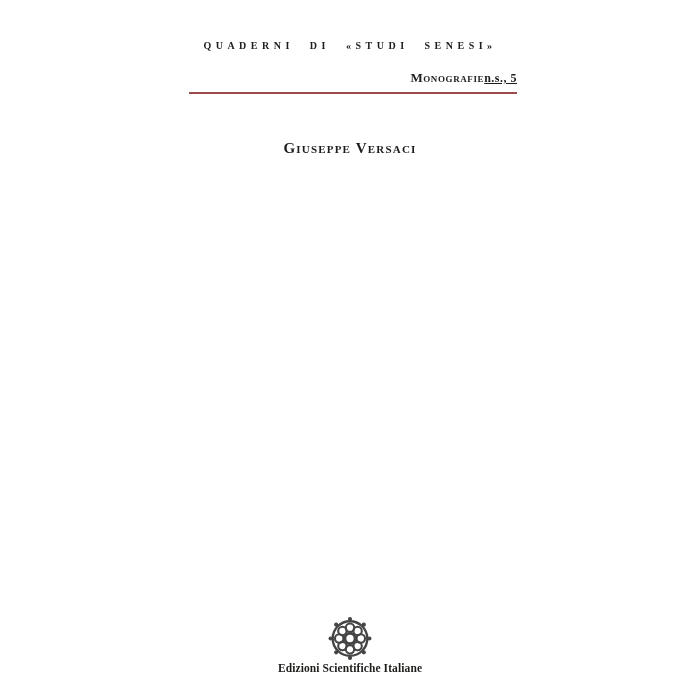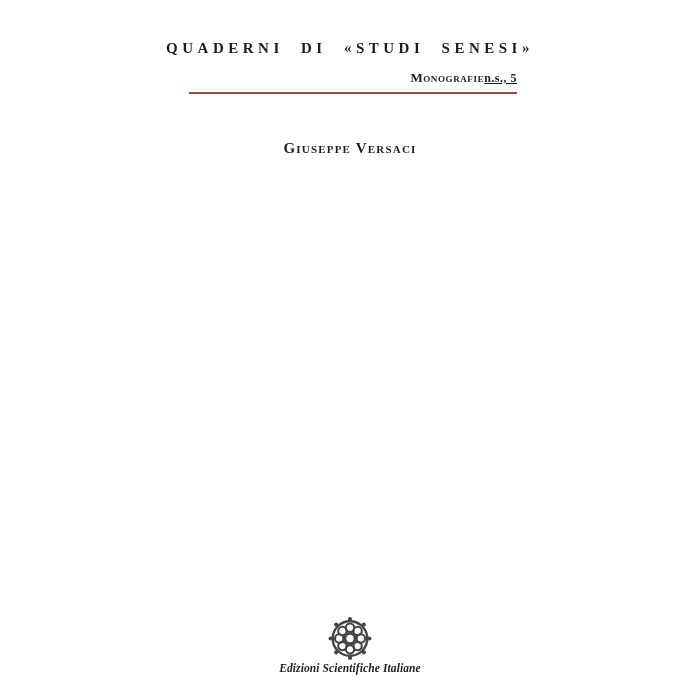--- a/index.html
+++ b/index.html
@@ -20,21 +20,21 @@
     background: var(--page-bg, #ffffff);
     overflow: hidden;
   }
   
   .series-title {
     position: absolute;
     top: 40px;
     left: 0;
     width: 700px;
     text-align: center;
-    font-size: 15px;
+    font-size: 10px;
     font-weight: bold;
     letter-spacing: 4.5px;
     word-spacing: 9px;
     color: var(--ink, #1d1d1b);
     white-space: nowrap;
   }
   .series-row {
     position: absolute;
     top: 70px;
     left: 189px;
@@ -100,21 +100,20 @@
   .publisher-name {
     position: absolute;
     top: 662px;
     left: 0;
     width: 700px;
     text-align: center;
     font-weight: bold;
     font-size: 11.5px;
     letter-spacing: 0.1px;
     color: var(--ink, #1d1d1b);
-    font-style: italic;
   }
 </style>
 </head>
 <body>
 
 <div class="page">
 
   <div class="series-title">QUADERNI DI «STUDI SENESI»</div>
 
   <div class="series-row">

